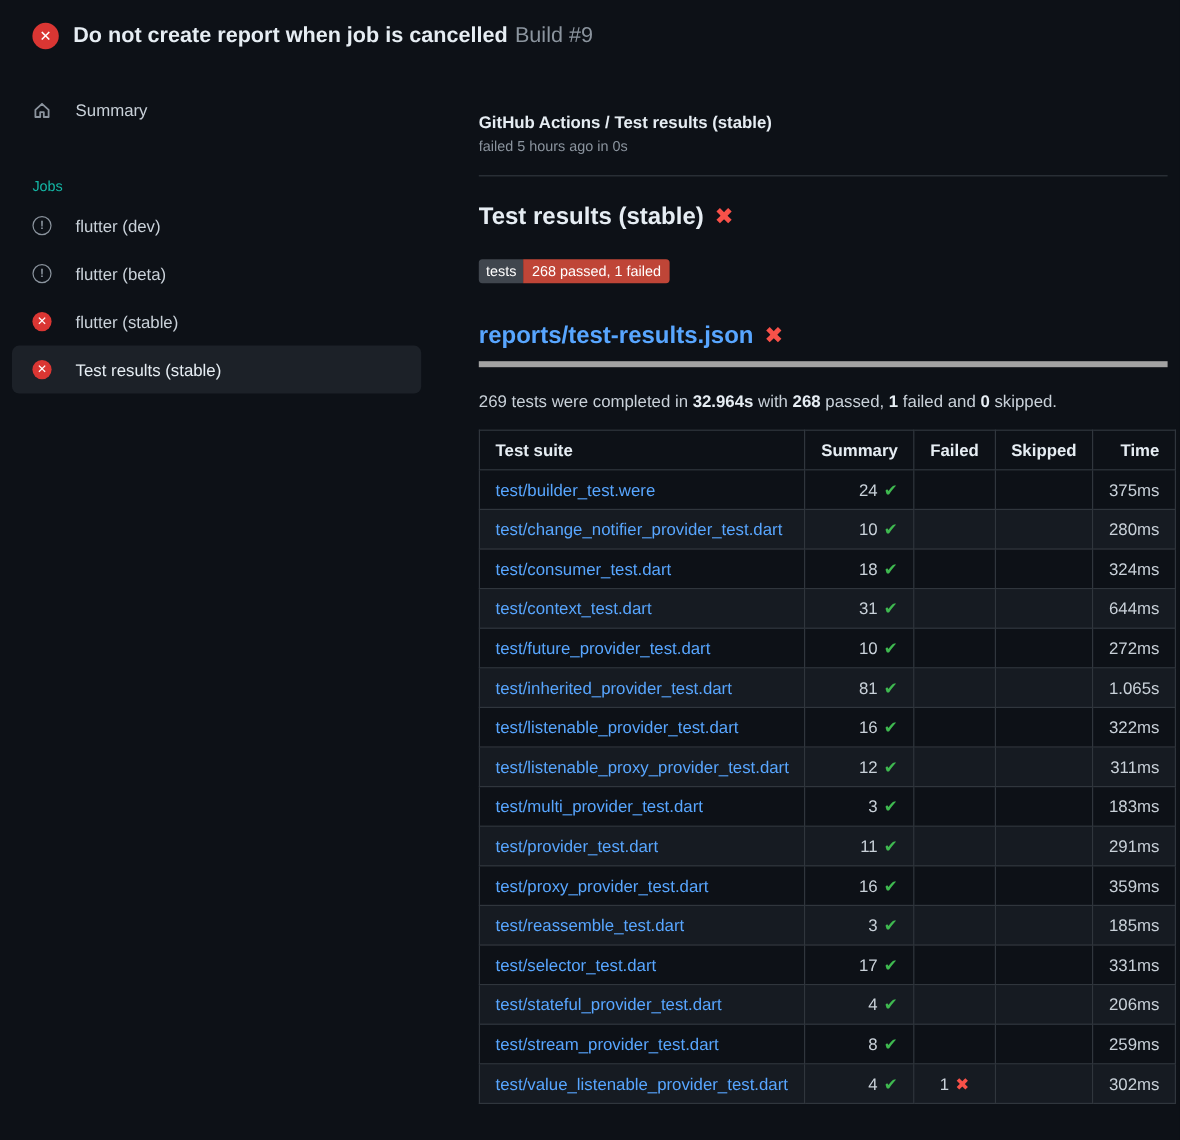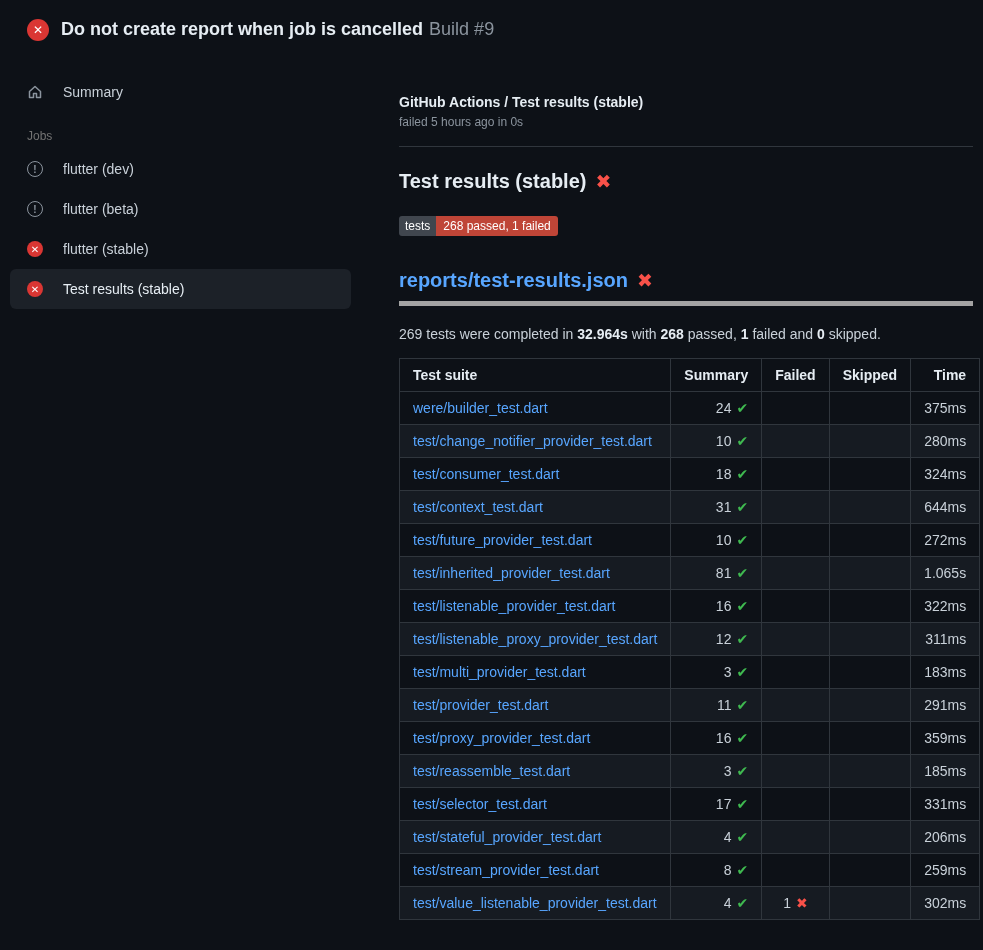--- a/index.html
+++ b/index.html
@@ -31,22 +31,22 @@
 
   
   .sidebar { width: 389px; flex: 0 0 auto; padding: 16px 38px 0 10px; }
   .side-item {
     display: flex; align-items: center; gap: 20px;
     height: 40px; padding: 0 17px; border-radius: 6px;
     color: #c9d1d9; cursor: pointer;
   }
   .side-item.selected { background: #1c2128; color: #e6edf3; }
   .jobs-label {
-    color: #737373; font-size: 12px;
-    margin: 17px 0 6px 0; padding-left: 17px;
+    color: #14b8a6; font-size: 12px;
+    margin: 36px 0 6px 0; padding-left: 17px;
   }
   .job-icon {
     width: 16px; height: 16px; border-radius: 50%; flex: 0 0 auto;
     display: inline-flex; align-items: center; justify-content: center;
     font-size: 10px; font-weight: 700;
   }
   .job-icon.failed { background: #da3633; color: #fff; }
   .job-icon.neutral { border: 1.5px solid #8b949e; color: #8b949e; background: transparent; }
   .home-icon { flex: 0 0 auto; display: inline-flex; }
 
@@ -159,21 +159,21 @@
         <tr id="head-row">
             <th class="c0">Test suite</th>
             <th class="c1">Summary</th>
             <th class="c2">Failed</th>
             <th class="c3">Skipped</th>
             <th class="c4">Time</th>
           </tr>
       </thead>
       <tbody id="table-body">
           <tr>
-            <td class="c0"><a href="#">were/builder_test.dart</a></td>
+            <td class="c0"><a href="#">test/builder_test.were</a></td>
             <td class="c1"><span>24</span><span class="check">✔</span></td>
             <td class="c2"></td>
             <td class="c3"></td>
             <td class="c4">375ms</td>
           </tr>
           <tr>
             <td class="c0"><a href="#">test/change_notifier_provider_test.dart</a></td>
             <td class="c1"><span>10</span><span class="check">✔</span></td>
             <td class="c2"></td>
             <td class="c3"></td>

